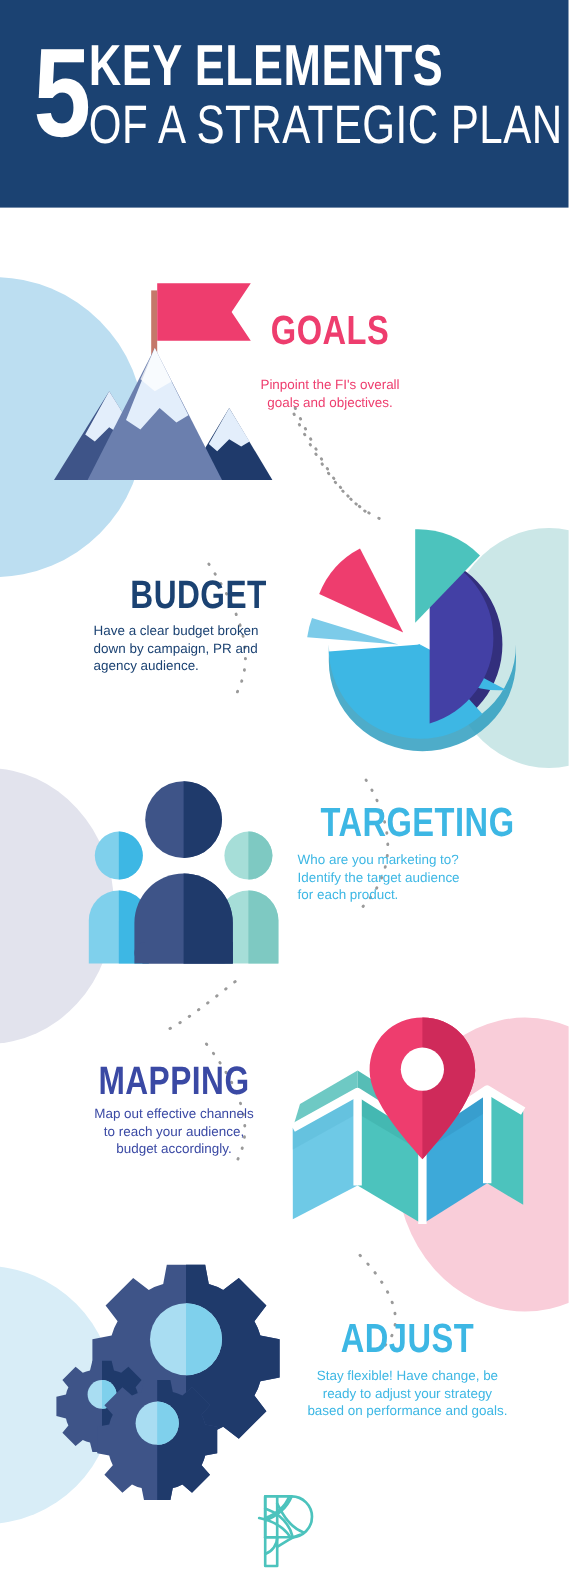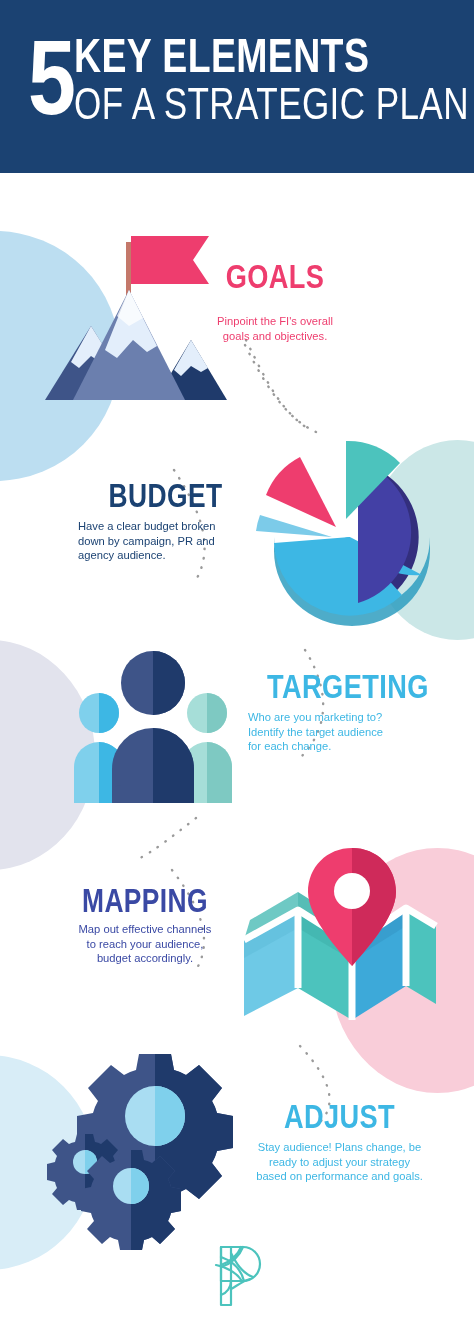--- a/index.html
+++ b/index.html
@@ -154,21 +154,21 @@
     <path d="M85,83 A41,41 0 0 1 126,124 L126,158 L85,158 Z" fill="#1f3a6b"></path>
     <rect x="44" y="140" width="82" height="18" rx="9" fill="#3e5488"></rect>
     <path d="M85,140 L126,140 L126,158 L85,158 Z" fill="#1f3a6b"></path>
   </svg>
 
   <div class="txtblock" style="left:248px;top:668px;width:190px;">
     <div class="sec-title t-center" style="font-size:34px;line-height:36px;color:#3db7e4;">TARGETING</div>
     <div class="sec-body t-center" style="color:#3db7e4;margin-top:6px;text-align:left;">
       <div>Who are you marketing to?</div>
       <div>Identify the target audience</div>
-      <div>for each change.</div>
+      <div>for each product.</div>
     </div>
   </div>
 
   <svg class="ico" style="left:240px;top:848px;" width="200" height="175" viewBox="0 0 200 175">
 
     <path d="M4,92 L58,62 L58,140 L4,168 Z" fill="#6ec9e6"></path>
     <path d="M4,92 L58,62 L58,80 L4,110 Z" fill="#5fbcd9" opacity=".55"></path>
     <path d="M58,62 L112,96 L112,172 L58,140 Z" fill="#4cc3bd"></path>
     <path d="M58,62 L112,96 L112,112 L58,80 Z" fill="#3fb0aa" opacity=".6"></path>
     <path d="M112,96 L166,60 L166,138 L112,172 Z" fill="#3da9d9"></path>
@@ -223,21 +223,21 @@
       <path d="M-11,-36 h22 l2,10 a30,30 0 0 1 8,3 l8,-7 l15,15 l-7,8 a30,30 0 0 1 3,8 l10,2 v22 l-10,2 a30,30 0 0 1 -3,8 l7,8 l-15,15 l-8,-7 a30,30 0 0 1 -8,3 l-2,10 h-22 l-2,-10 a30,30 0 0 1 -8,-3 l-8,7 l-15,-15 l7,-8 a30,30 0 0 1 -3,-8 l-10,-2 v-22 l10,-2 a30,30 0 0 1 3,-8 l-7,-8 l15,-15 l8,7 a30,30 0 0 1 8,-3 Z" fill="#3e5488"></path>
       <path d="M0,-36 h11 l2,10 a30,30 0 0 1 8,3 l8,-7 l15,15 l-7,8 a30,30 0 0 1 3,8 l10,2 v22 l-10,2 a30,30 0 0 1 -3,8 l7,8 l-15,15 l-8,-7 a30,30 0 0 1 -8,3 l-2,10 h-11 Z" fill="#1f3a6b"></path>
       <circle cx="0" cy="0" r="18" fill="#a9ddf2"></circle>
       <path d="M0,-18 A18,18 0 0 1 0,18 Z" fill="#7fd0ec"></path>
     </g>
   </svg>
 
   <div class="txtblock" style="left:232px;top:1098px;width:215px;">
     <div class="sec-title t-center" style="font-size:34px;line-height:36px;color:#3db7e4;">ADJUST</div>
     <div class="sec-body t-center" style="color:#3db7e4;margin-top:6px;text-align:center;">
-      <div>Stay audience! Plans change, be</div>
+      <div>Stay flexible! Have change, be</div>
       <div>ready to adjust your strategy</div>
       <div>based on performance and goals.</div>
     </div>
   </div>
 
   <svg class="ico" style="left:208px;top:1243px;" width="58" height="66" viewBox="0 0 58 66">
     <g fill="none" stroke="#4cc3bd" stroke-width="2.2" stroke-linejoin="round" stroke-linecap="round">
       <path d="M13,4 h22 a17,17 0 0 1 0,34 h-22 Z"></path>
       <path d="M13,4 v58 h10 V4"></path>
       <path d="M13,38 h10"></path>

